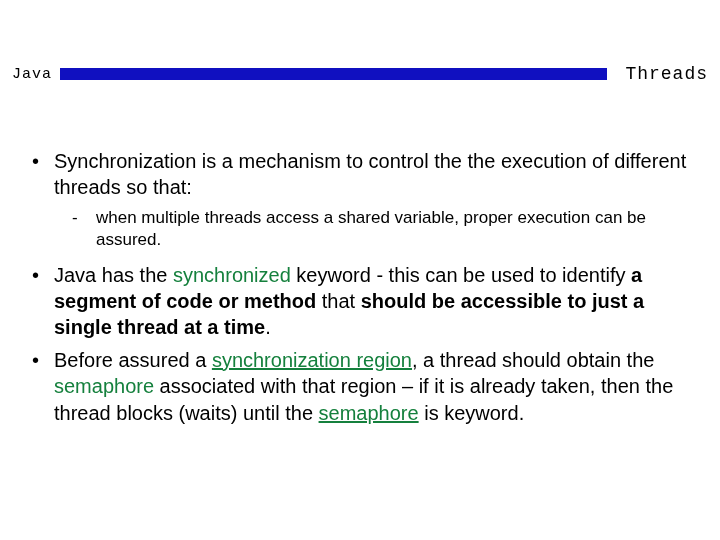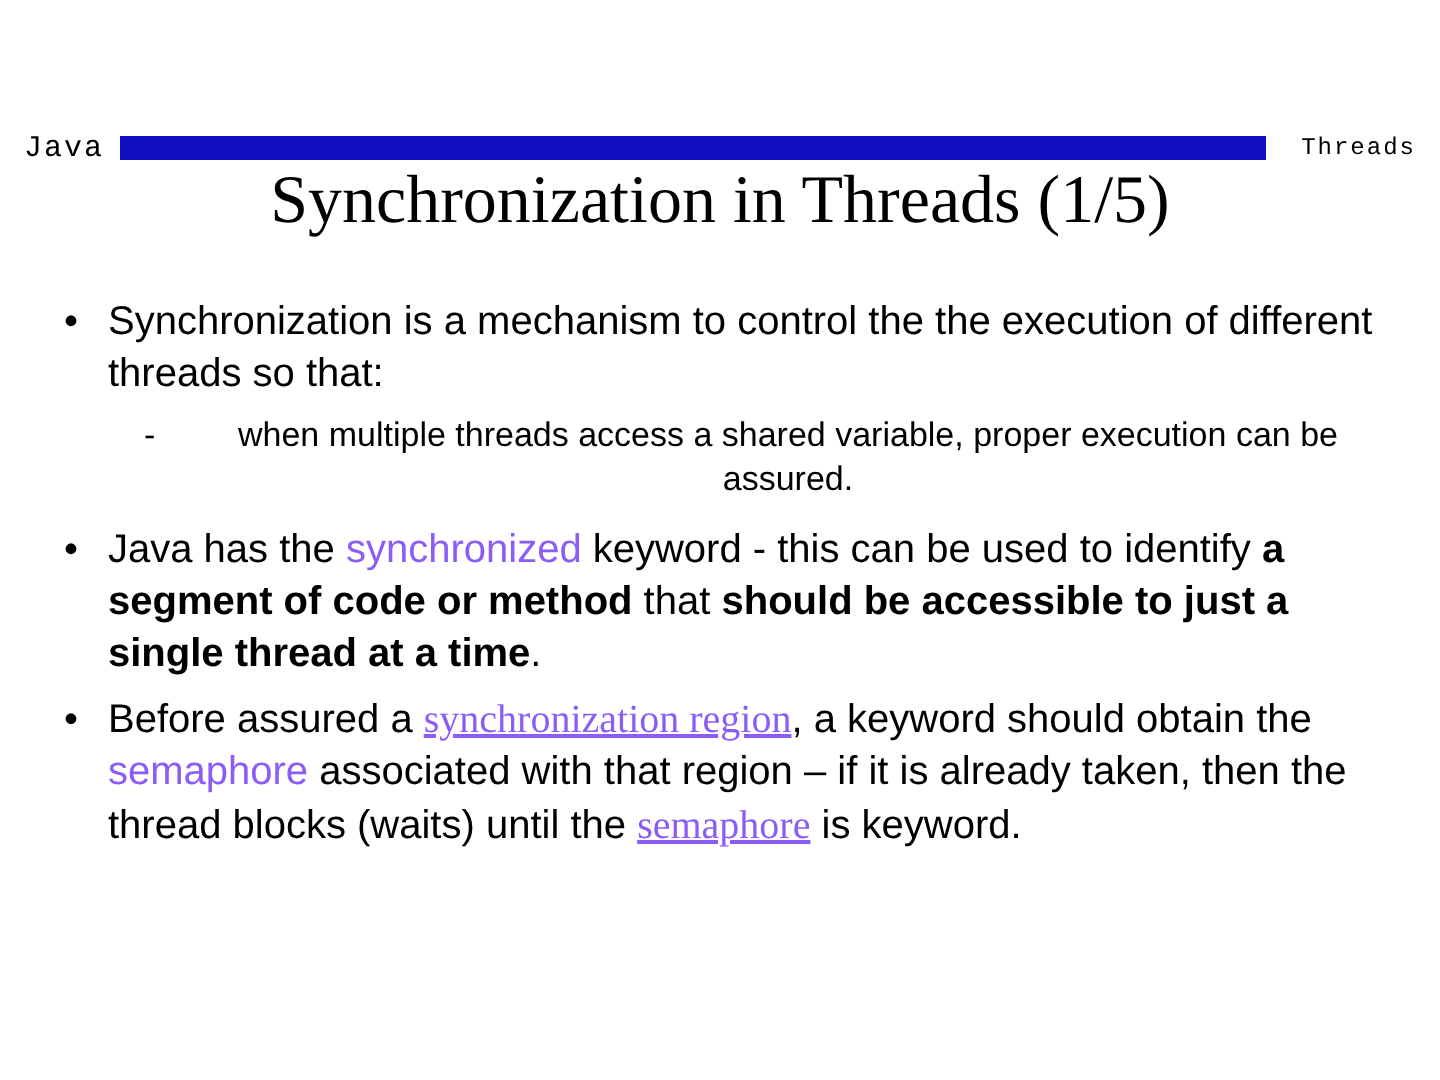--- a/index.html
+++ b/index.html
@@ -2,50 +2,49 @@
 <html><head>
 <meta charset="utf-8">
 <style>
   * { margin: 0; padding: 0; box-sizing: border-box; }
   html, body { width: 720px; height: 540px; background: #fff; font-family: Arial, "Helvetica Neue", Helvetica, sans-serif; color: #000; }
   .slide { position: relative; width: 720px; height: 532px; margin-top: 48px; }
 
   .top-row { position: absolute; top: 16px; left: 12px; right: 12px; height: 20px; display: flex; align-items: center; }
   .top-left { font-family: "Courier New", monospace; font-size: 15px; letter-spacing: 1px; margin-right: 8px; }
   .top-bar { flex: 1; height: 12px; background: #1010c0; }
-  .top-right { font-family: "Courier New", monospace; font-size: 12px; letter-spacing: 1px; margin-left: 18px; }
+  .top-right { font-family: "Courier New", monospace; font-size: 18px; letter-spacing: 1px; margin-left: 18px; }
 
   .title { position: absolute; top: 34px; left: 0; right: 0; text-align: center; font-family: "Times New Roman", serif; font-size: 34px; }
 
   .body { position: absolute; top: 100px; left: 32px; right: 28px; font-size: 20px; line-height: 1.32; font-family: Arial, sans-serif; }
   .b1 { display: flex; margin-bottom: 6px; }
   .b1 .dot { width: 22px; flex: 0 0 22px; }
   .b1 .txt { flex: 1; }
   .sub { display: flex; margin-left: 40px; font-size: 17px; margin-bottom: 10px; }
   .sub .dash { width: 24px; flex: 0 0 24px; }
-  .sub .txt { flex: 1; text-align: center; }
-  .red { color: #8b5cf6; }
-  .uline { text-decoration: underline; font-family: Liberation Serif, serif; }
+  .sub .txt { flex: 1; }
+  .red { color: #15803d; }
+  .uline { text-decoration: underline; }
 
   .bottom-row { position: absolute; bottom: 20px; left: 12px; right: 12px; height: 20px; display: flex; align-items: center; }
   .bot-left { font-family: "Microsoft JhengHei", "PMingLiU", serif; font-size: 15px; margin-right: 8px; white-space: nowrap; }
   .bot-bar { flex: 1; height: 12px; background: #009060; }
   .bot-right { font-family: "Microsoft JhengHei", "PMingLiU", serif; font-size: 15px; margin-left: 14px; white-space: nowrap; font-weight: bold; }
 </style>
 </head>
 <body>
 <div class="slide">
 
   <div class="top-row">
     <span class="top-left">Java</span>
     <div class="top-bar"></div>
     <span class="top-right">Threads</span>
   </div>
 
-  <div class="title">Synchronization in Threads (1/5)</div>
 
   <div class="body">
 
     <div class="b1">
       <div class="dot">•</div>
       <div class="txt">Synchronization is a mechanism to control the the execution of different threads so that:</div>
     </div>
 
     <div class="sub">
       <div class="dash">-</div>
@@ -55,21 +54,21 @@
     <div class="b1">
       <div class="dot">•</div>
       <div class="txt">
         <span>Java has the </span><span class="red">synchronized</span><span> keyword - this can be used to identify </span><b>a segment of code or method</b><span> that </span><b>should be accessible to just a single thread at a time</b><span>.</span>
       </div>
     </div>
 
     <div class="b1">
       <div class="dot">•</div>
       <div class="txt">
-        <span>Before assured a </span><span class="red uline">synchronization region</span><span>, a keyword should obtain the </span><span class="red">semaphore</span><span> associated with that region – if it is already taken, then the thread blocks (waits) until the </span><span class="red uline">semaphore</span><span> is keyword.</span>
+        <span>Before assured a </span><span class="red uline">synchronization region</span><span>, a thread should obtain the </span><span class="red">semaphore</span><span> associated with that region – if it is already taken, then the thread blocks (waits) until the </span><span class="red uline">semaphore</span><span> is keyword.</span>
       </div>
     </div>
 
   </div>
 
   <div class="bottom-row">
     <div class="bot-bar"></div>
     <span class="bot-right">第16頁</span>
   </div>
 

